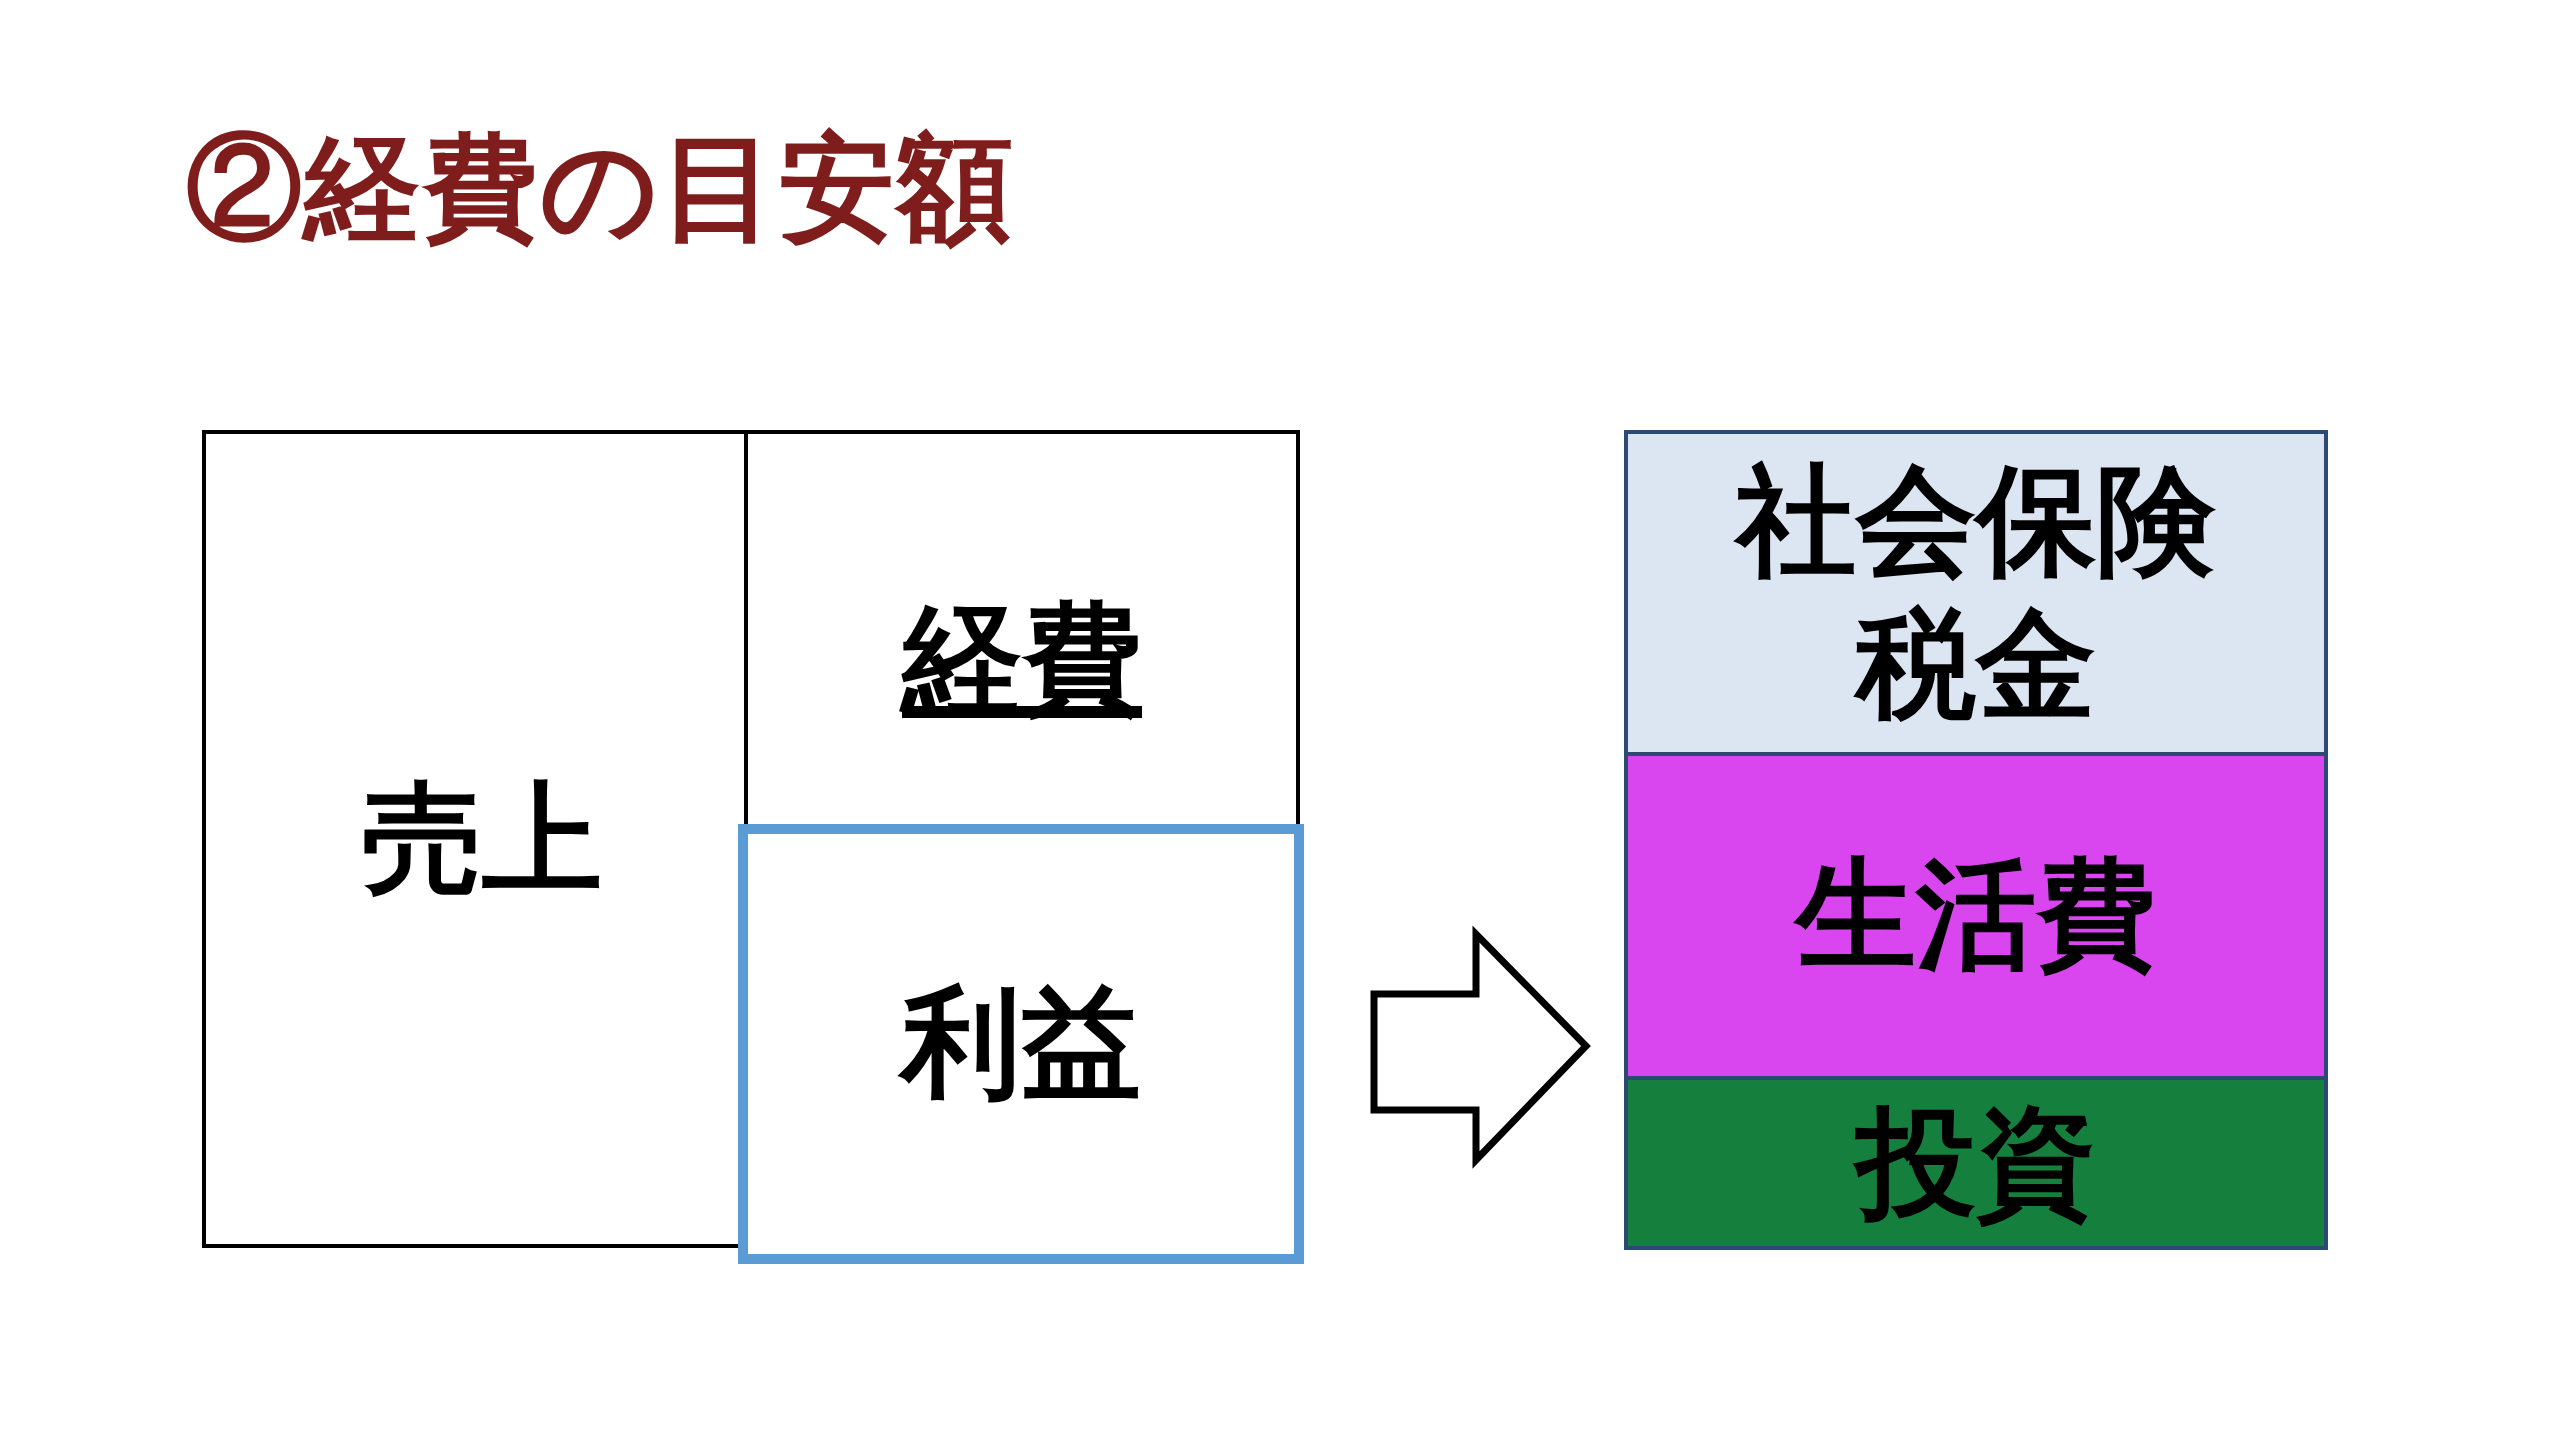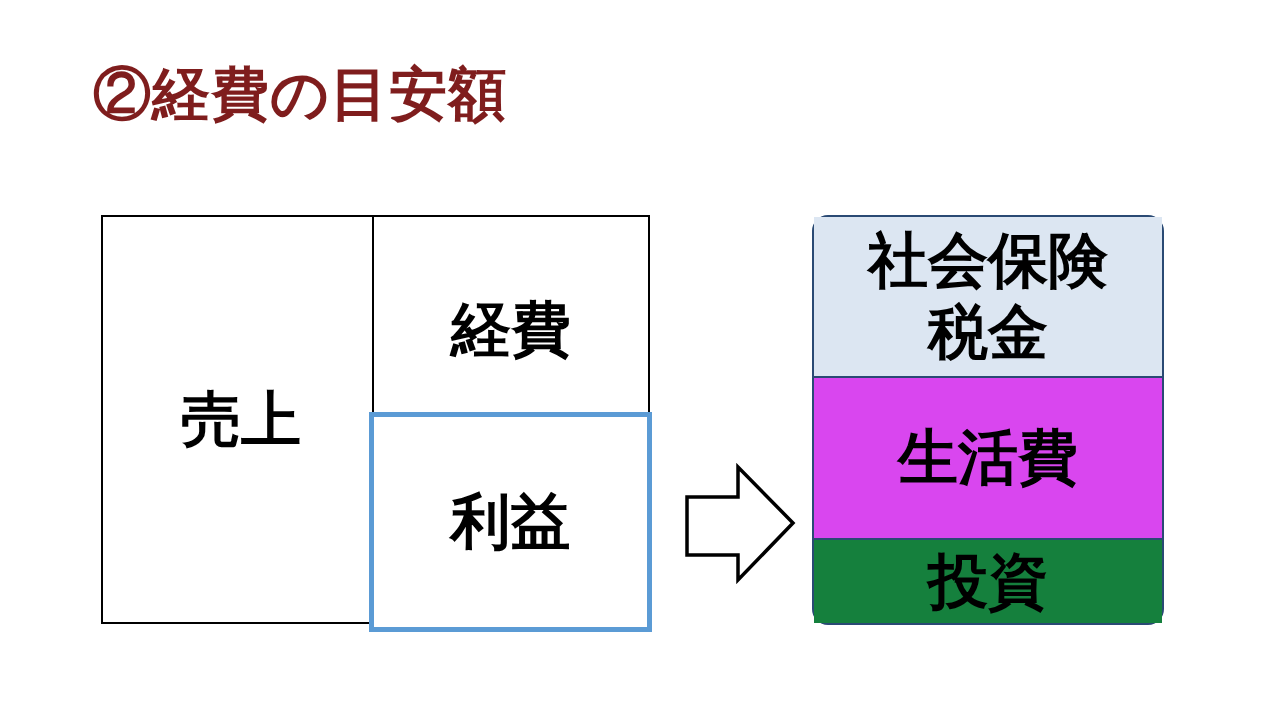--- a/index.html
+++ b/index.html
@@ -38,20 +38,21 @@
     left: 88px; top: 215px; width: 280px; height: 409px;
     background: #ffffff;
     border: 2px solid #000000;
     margin-left: 13px;
   }
   .box-expense {
     left: 372px; top: 215px; width: 278px; height: 227px;
     background: #ffffff;
     border: 2px solid #000000;
     border-bottom: none;
+    text-decoration: underline;
   }
   .box-profit {
     left: 369px; top: 412px; width: 283px; height: 220px;
     background: #ffffff;
     border: 5px solid #5b9bd5;
   }
 
   .arrow-wrap { left: 680px; top: 458px; width: 120px; height: 128px; }
 
   .alloc-stack {
@@ -93,21 +94,21 @@
   <div class="abs shape box-profit" style="border-color: rgb(91, 155, 213);">
     <span>利益</span>
   </div>
 
   <div class="abs arrow-wrap">
     <svg width="120" height="128" viewBox="0 0 120 128" xmlns="http://www.w3.org/2000/svg">
       <polygon points="7,39 58,39 58,9 113,65 58,122 58,97 7,97" fill="#ffffff" stroke="#000000" stroke-width="3.5" stroke-linejoin="miter"></polygon>
     </svg>
   </div>
 
-  <div class="abs alloc-stack" style="border-color: rgb(42, 74, 116); border-radius: 16px;">
+  <div class="abs alloc-stack" style="border-color: rgb(42, 74, 116);">
     <div class="alloc-section alloc-1" style="background-color: rgb(220, 230, 242); border-bottom-color: rgb(42, 74, 116);">
       <span>社会保険
 税金</span>
     </div>
     <div class="alloc-section alloc-2" style="background-color: #d946ef; border-bottom-color: rgb(42, 74, 116);">
       <span>生活費</span>
     </div>
     <div class="alloc-section alloc-3" style="background-color: #15803d; text-align: right;">
       <span>投資</span>
     </div>

